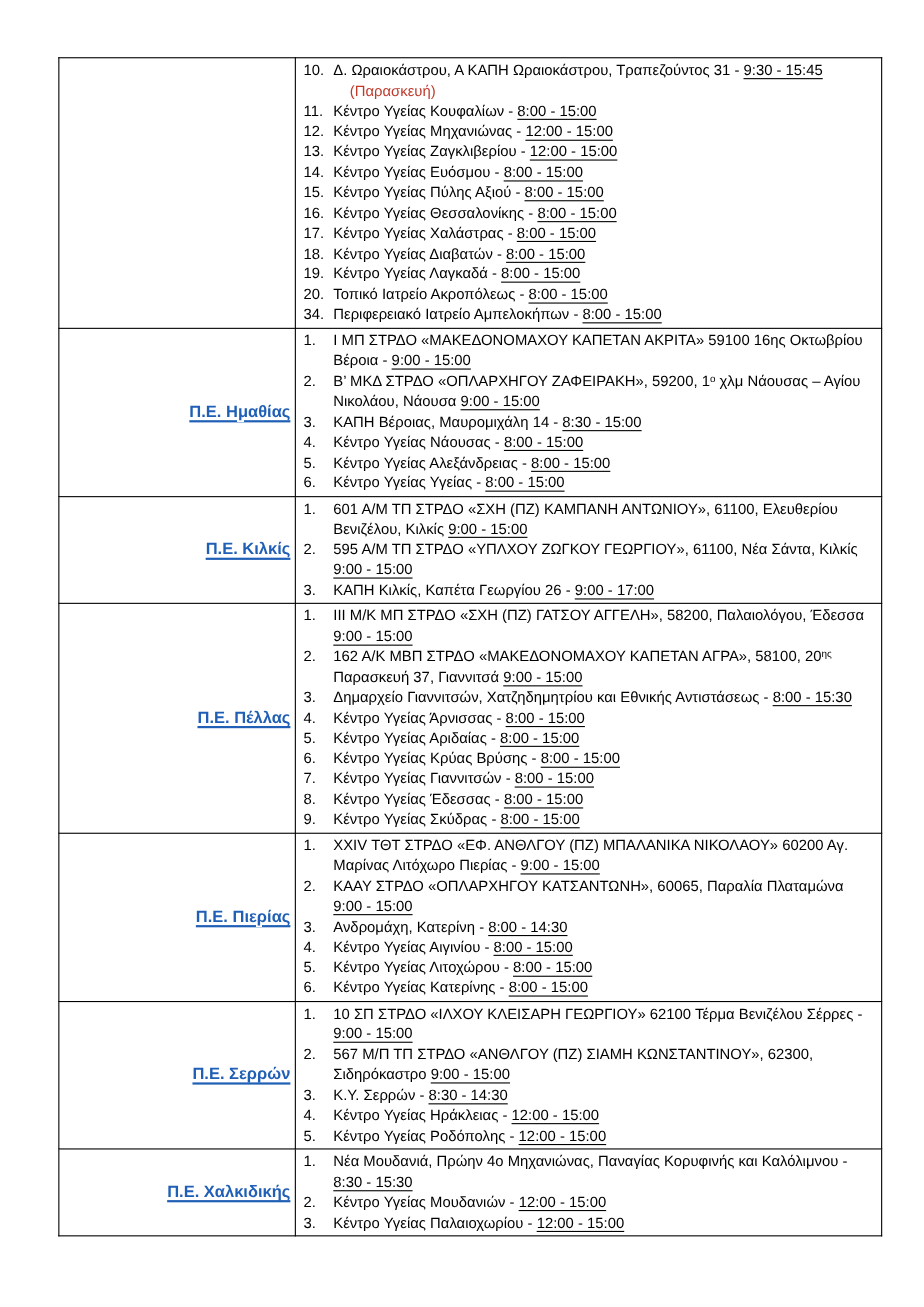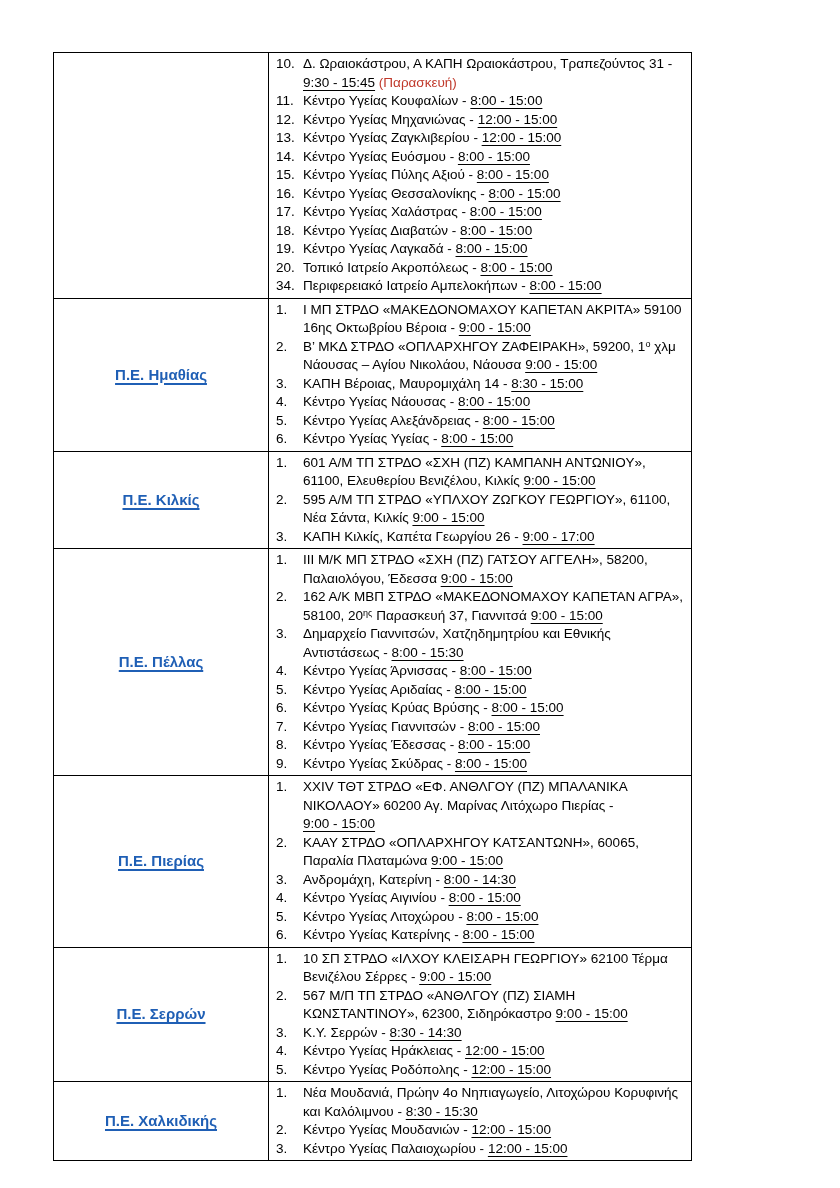--- a/index.html
+++ b/index.html
@@ -6,49 +6,49 @@
     --text-color:#000000;
     --border-color:#000000;
     --region-color:#1F5FB5;
     --note-color:#C0392B;
     --page-bg:#ffffff;
   }
   *{box-sizing:border-box;margin:0;padding:0;}
   html,body{width:840px;height:1188px;background:var(--page-bg);overflow:hidden;}
   body{font-family:"Liberation Sans","DejaVu Sans",sans-serif;color:var(--text-color);position:relative;}
   .doc-table{
-    position:absolute;left:53px;top:52px;width:639px;
+    position:absolute;left:53px;top:52px;width:749px;
     border-collapse:collapse;table-layout:fixed;
   }
   .doc-table td{
     border:1.5px solid var(--border-color);
     vertical-align:middle;
   }
   .region-cell{
-    width:215px;text-align:center;padding:2px 4px;
+    width:215px;text-align:right;padding:2px 4px;
   }
   .region-label{
     color:var(--region-color);font-weight:bold;font-size:15px;
     text-decoration:underline;text-underline-offset:2.5px;text-decoration-thickness:1.5px;
     white-space:nowrap;
   }
   .items-cell{
     padding:2px 6px 2px 4px;vertical-align:top;
   }
   .item{
     display:flex;align-items:flex-start;
     font-size:13.5px;line-height:18.5px;
   }
   .num{flex:0 0 30px;padding-left:3px;}
   .txt{flex:1 1 auto;}
   .time{
     text-decoration:underline;text-underline-offset:2.5px;text-decoration-thickness:1px;
     white-space:nowrap;
   }
-  .note{color:var(--note-color);}
+  .note{color:var(--note-color);margin-left:15px;}
   .sup{font-size:9px;vertical-align:4px;line-height:1;}
 </style>
 </head>
 <body>
 
 <table class="doc-table">
   <colgroup>
     <col style="width:215px">
     <col>
   </colgroup>
@@ -245,21 +245,21 @@
             <span class="num">5.</span>
             <span class="txt"><span>Κέντρο Υγείας Ροδόπολης - </span><span class="time">12:00 - 15:00</span></span>
           </div>
         </td>
       </tr>
       <tr>
         <td class="region-cell"><span class="region-label">Π.Ε. Χαλκιδικής</span></td>
         <td class="items-cell">
           <div class="item">
             <span class="num">1.</span>
-            <span class="txt"><span>Νέα Μουδανιά, Πρώην 4ο Νηπιαγωγείο, Λιτοχώρου Κορυφινής και Καλόλιμνου - </span><span class="time">8:30 - 15:30</span></span>
+            <span class="txt"><span>Νέα Μουδανιά, Πρώην 4ο Μηχανιώνας, Παναγίας Κορυφινής και Καλόλιμνου - </span><span class="time">8:30 - 15:30</span></span>
           </div>
           <div class="item">
             <span class="num">2.</span>
             <span class="txt"><span>Κέντρο Υγείας Μουδανιών - </span><span class="time">12:00 - 15:00</span></span>
           </div>
           <div class="item">
             <span class="num">3.</span>
             <span class="txt"><span>Κέντρο Υγείας Παλαιοχωρίου - </span><span class="time">12:00 - 15:00</span></span>
           </div>
         </td>

